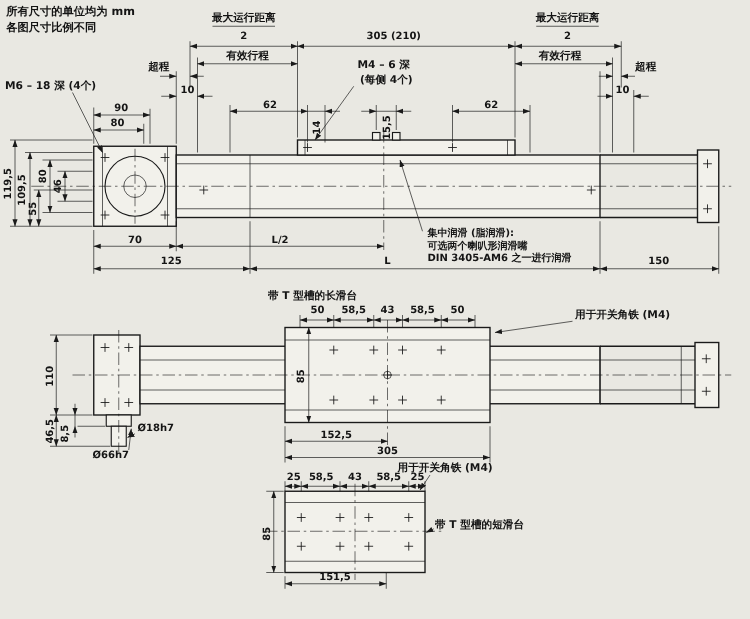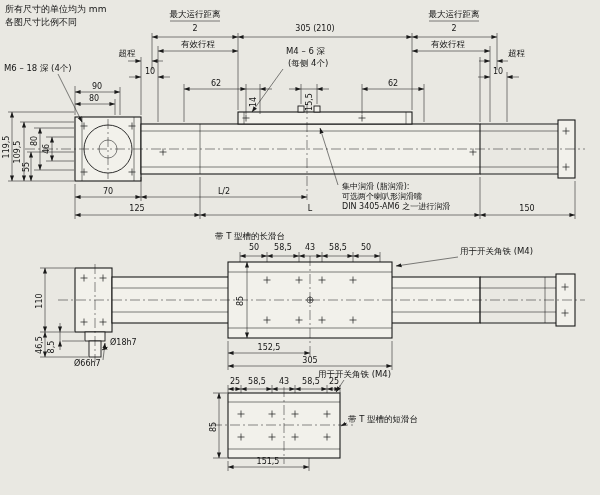--- a/index.html
+++ b/index.html
@@ -1,16 +1,16 @@
 <!DOCTYPE html>
 <html><head>
 <meta charset="utf-8">
 <style>
   html,body{margin:0;padding:0;background:#e9e8e2;}
-  #stage{position:relative;width:600px;height:495px;background:#e9e8e2;overflow:hidden;}
+  #stage{position:relative;width:600px;height:495px;background:#e9e8e2;overflow:hidden;font-weight:bold;}
   svg{display:block;}
   svg text{font-family:"DejaVu Sans",sans-serif;fill:#141414;}
   .t{font-size:8.5px;}
   .ts{font-size:8px;}
   .tn{font-size:9px;}
   .outline{fill:#f2f1eb;stroke:#1a1a1a;stroke-width:1.1;}
   .part2{fill:#f2f1eb;stroke:#1a1a1a;stroke-width:0.9;}
   .med{stroke:#1a1a1a;stroke-width:1.1;fill:none;}
   .thin{stroke:#1a1a1a;stroke-width:0.55;fill:none;}
   .circ{fill:none;stroke:#1a1a1a;stroke-width:0.9;}

